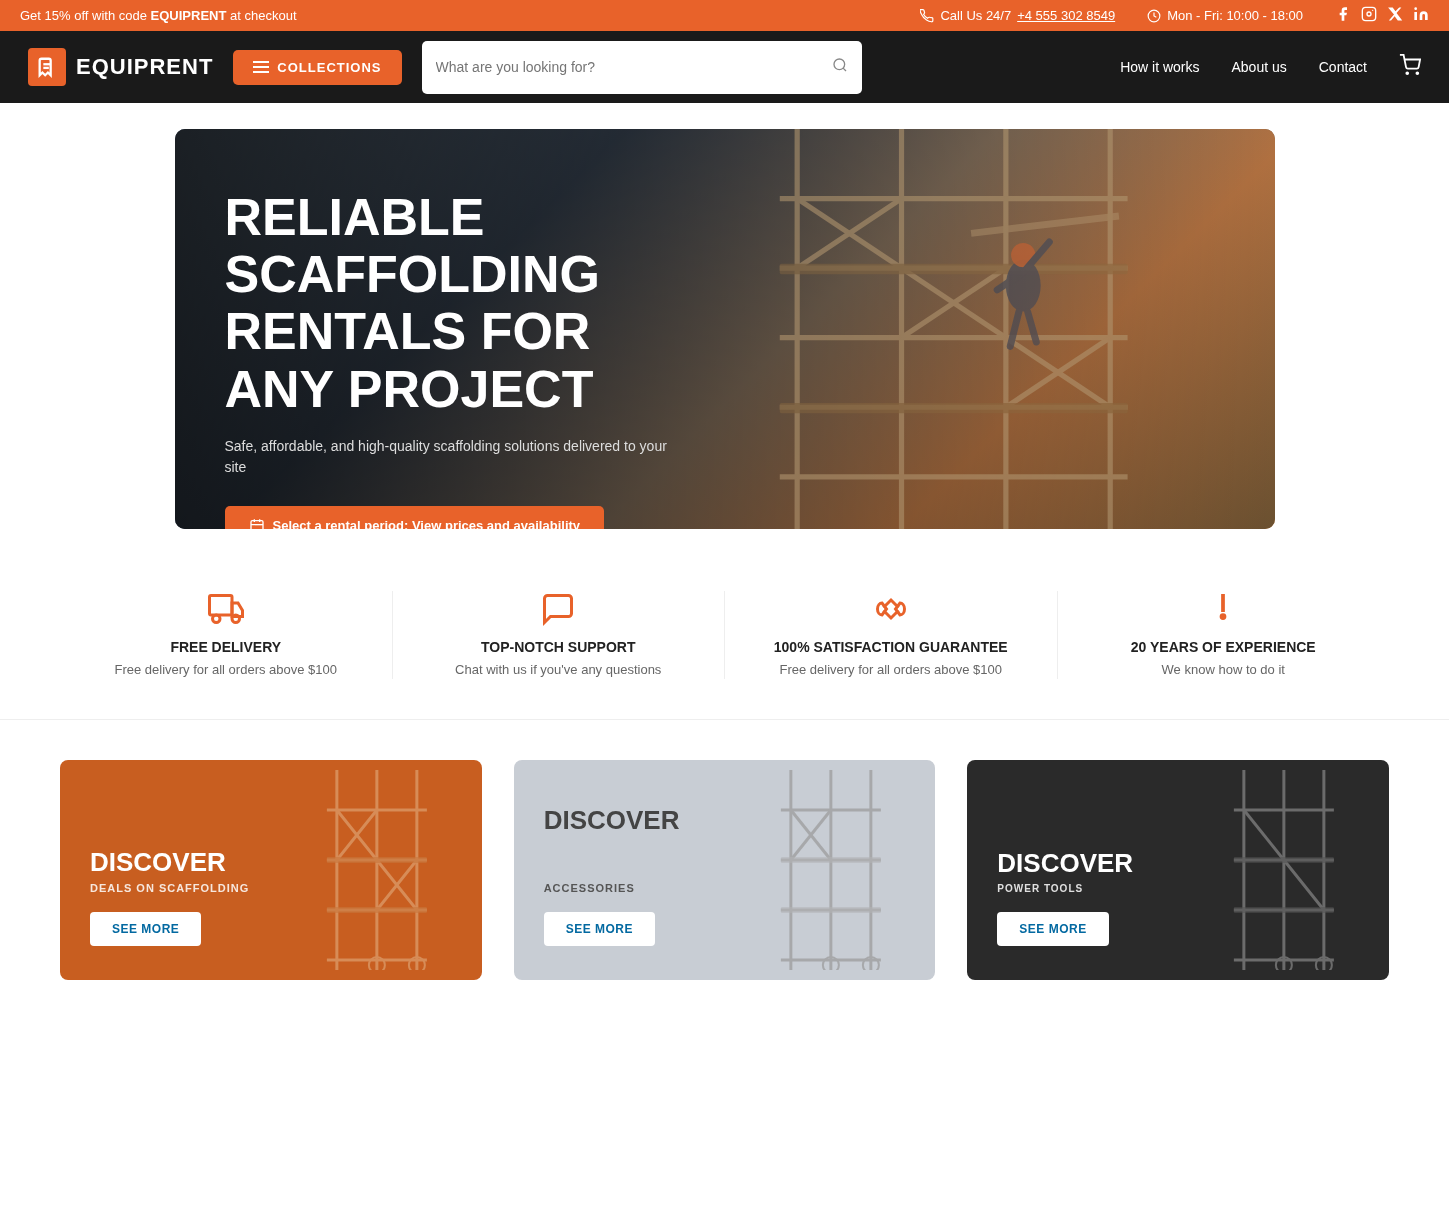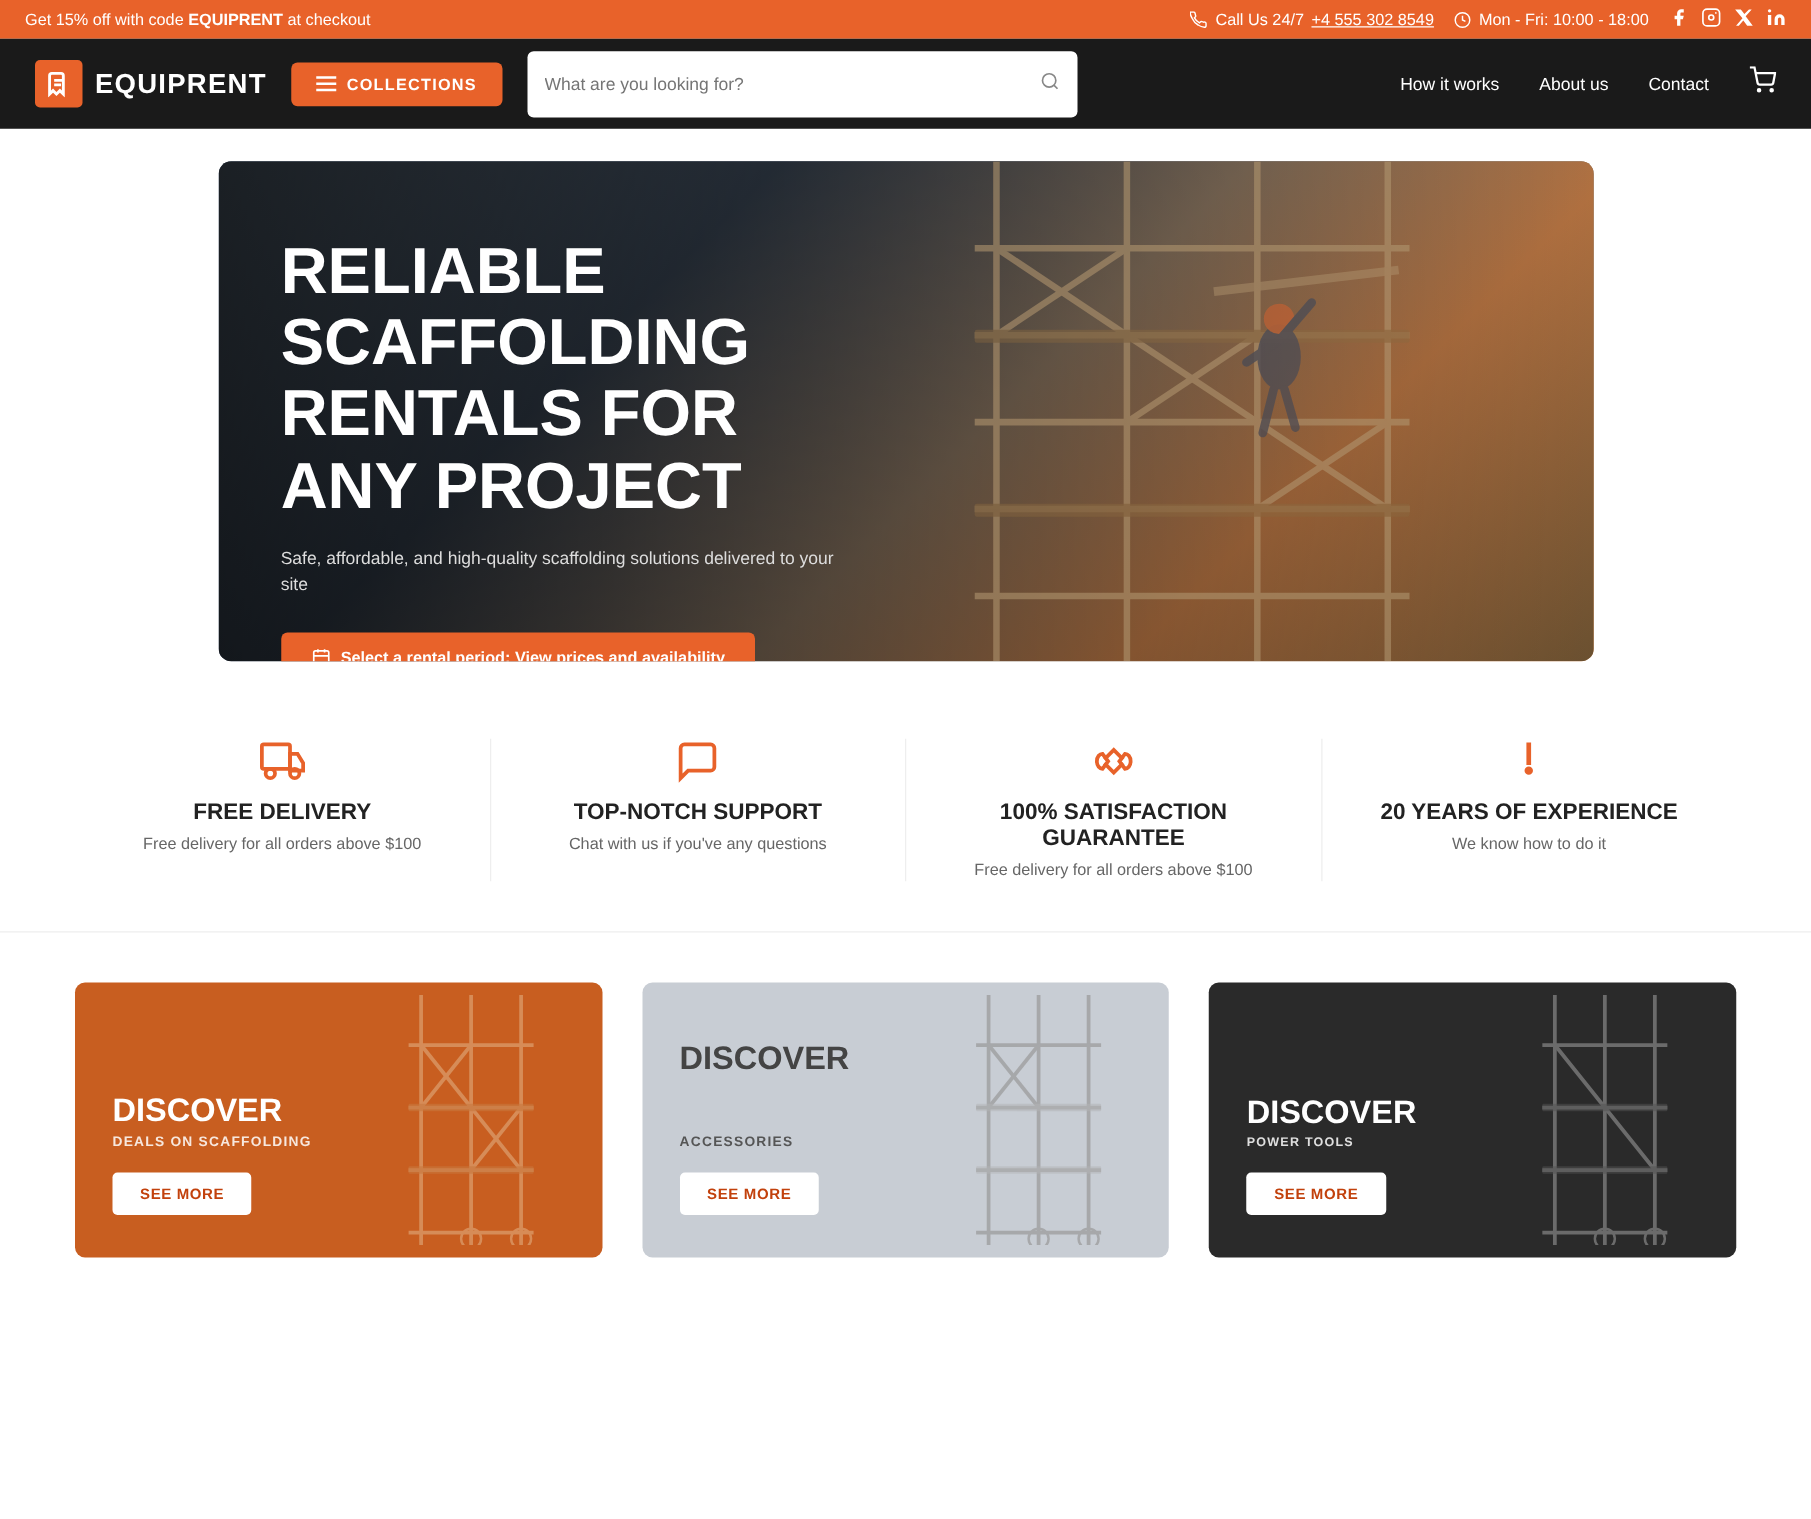--- a/index.html
+++ b/index.html
@@ -9,21 +9,21 @@
     .top-banner {
       background: #e8622a;
       color: #fff;
       font-size: 13px;
       padding: 6px 20px;
       display: flex;
       justify-content: space-between;
       align-items: center;
     }
     .top-banner .promo-text strong { font-weight: 900; }
-    .top-banner .right-info { display: flex; gap: 16px; align-items: center; }
+    .top-banner .right-info { display: flex; gap: 32px; align-items: center; }
     .top-banner .phone-info, .top-banner .hours-info { display: flex; align-items: center; gap: 6px; }
     .top-banner .social-icons { display: flex; gap: 10px; align-items: center; }
     .top-banner .social-icon { color: #fff; font-size: 14px; cursor: pointer; }
     .top-banner a { color: #fff; text-decoration: underline; }
 
     
     header {
       background: #1a1a1a;
       display: flex;
       align-items: center;
@@ -176,21 +176,21 @@
     .feature-item:last-child { border-right: none; }
     .feature-icon {
       color: #e8622a;
       font-size: 30px;
       margin-bottom: 12px;
       display: flex;
       justify-content: center;
     }
     .feature-icon svg { width: 36px; height: 36px; }
     .feature-title {
-      font-size: 18px;
+      font-size: 14px;
       font-weight: 900;
       text-transform: uppercase;
       margin-bottom: 6px;
     }
     .feature-desc {
       font-size: 13px;
       color: #666;
       line-height: 1.4;
     }
 
@@ -209,21 +209,21 @@
       padding: 34px 30px;
       display: flex;
       flex-direction: column;
       justify-content: flex-end;
     }
     .discover-card.orange { background: #c85e20; }
     .discover-card.light-gray { background: #c8cdd4; }
     .discover-card.dark { background: #2a2a2a; }
     .see-more-btn {
       background: #fff;
-      color: #c2410c;
+      color: #0369a1;
       border: none;
       padding: 10px 22px;
       border-radius: 4px;
       font-size: 12px;
       font-weight: 700;
       cursor: pointer;
       letter-spacing: 0.5px;
       width: fit-content;
     }
     .card-illustration {

